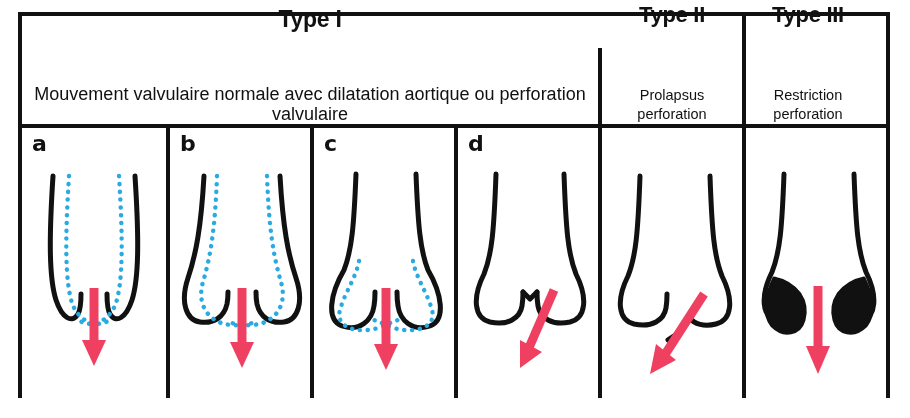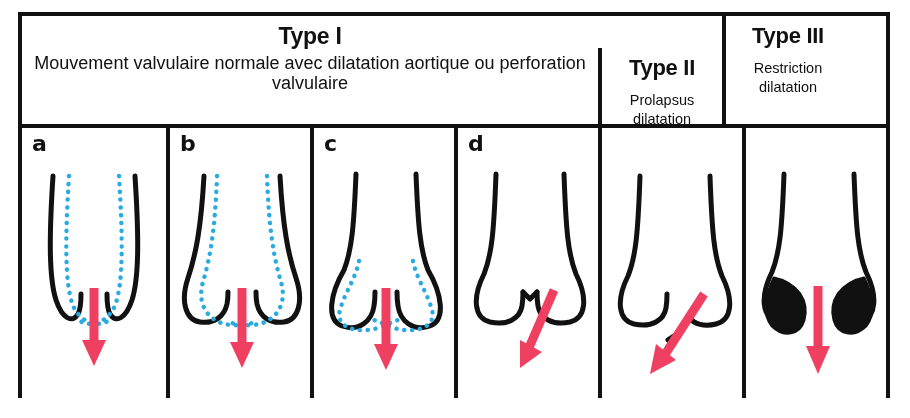--- a/index.html
+++ b/index.html
@@ -19,27 +19,28 @@
   #header-row{
     position:absolute;left:0;top:0;
     width:100%;height:112px;
     border-bottom:4px solid #111;
     box-sizing:border-box;
     display:flex;
   }
   .hdr-cell{
     box-sizing:border-box;
     display:flex;flex-direction:column;
-    align-items:center;justify-content:flex-start;
+    align-items:center;justify-content:flex-end;
     padding-top:7px;
     background:#fff;
+    gap:48px;
   }
   .hdr-cell.sep{border-left:4px solid #111;}
   #hdr-type1{width:576px;}
-  #hdr-type2{width:124px;margin-top:32px;}
+  #hdr-type2{width:144px;margin-top:32px;}
   #hdr-type3{width:128px;}
   .hdr-title{
     font-weight:bold;
     font-size:22px;
     letter-spacing:-0.3px;
     line-height:26px;
     margin:0 0 4px 0;
     text-align:center;
   }
   #hdr-type1 .hdr-title{font-size:23px;}
@@ -83,26 +84,26 @@
 
   <div id="header-row">
 
     <div class="hdr-cell" id="hdr-type1">
       <div class="hdr-title">Type I</div>
       <div class="hdr-sub">Mouvement valvulaire normale avec dilatation aortique ou perforation valvulaire</div>
     </div>
 
     <div class="hdr-cell sep" id="hdr-type2">
       <div class="hdr-title">Type II</div>
-      <div class="hdr-sub">Prolapsus dilatation</div>
+      <div class="hdr-sub">Prolapsus perforation</div>
     </div>
 
     <div class="hdr-cell sep" id="hdr-type3">
       <div class="hdr-title">Type III</div>
-      <div class="hdr-sub">Restriction dilatation</div>
+      <div class="hdr-sub">Restriction perforation</div>
     </div>
 
   </div>
 
   <div id="panels-row">
 
     <div class="panel">
       <div class="panel-label">a</div>
       <svg viewBox="0 0 144 270" xmlns="http://www.w3.org/2000/svg">
         <g fill="none" stroke="#111" stroke-width="5" stroke-linecap="round">

